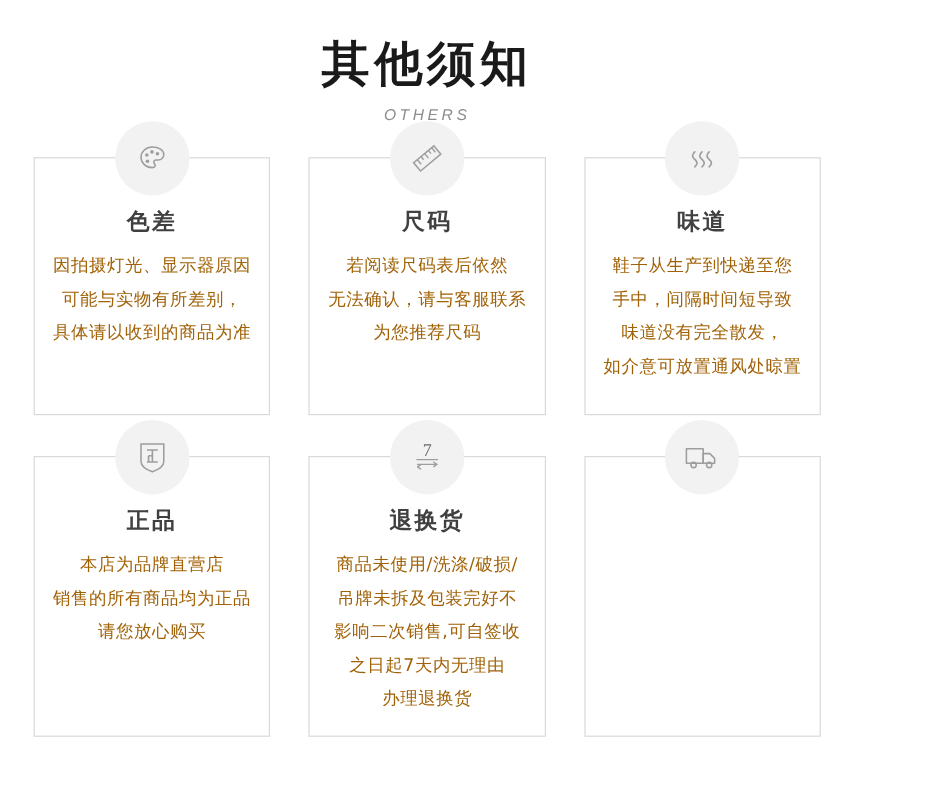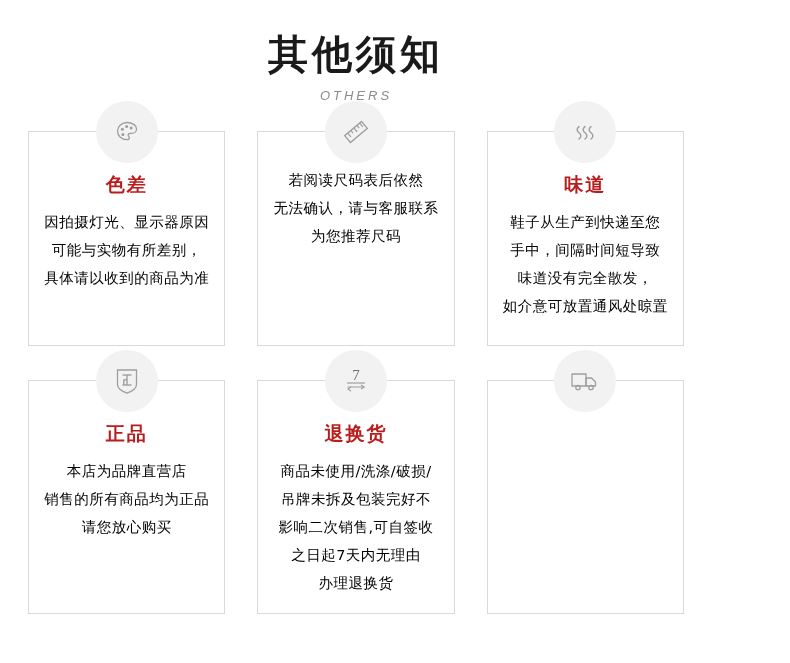--- a/index.html
+++ b/index.html
@@ -71,29 +71,29 @@
     display: flex;
     align-items: center;
     justify-content: center;
   }
   .icon-badge svg {
     display: block;
   }
   .card-title {
     font-size: 19px;
     font-weight: bold;
-    color: #b91c1c;
+    color: #404040;
     letter-spacing: 2px;
     margin-top: 6px;
     margin-bottom: 10px;
     font-family: "DejaVu Sans", "Liberation Sans", sans-serif;
   }
   .card-desc {
     font-size: 14.5px;
-    color: #000000;
+    color: #a16207;
     line-height: 28px;
     letter-spacing: 0.5px;
     font-family: "DejaVu Sans", "Liberation Sans", sans-serif;
     white-space: pre-line;
   }
 </style>
 </head>
 <body>
 
 <div class="page">
@@ -127,20 +127,21 @@
           <g transform="rotate(-40 17 17)">
             <rect x="6" y="12.5" width="22" height="9" fill="none" stroke="#9e9e9e" stroke-width="1.3"></rect>
             <line x1="10" y1="12.5" x2="10" y2="17.5" stroke="#9e9e9e" stroke-width="1.2"></line>
             <line x1="14" y1="12.5" x2="14" y2="16" stroke="#9e9e9e" stroke-width="1.2"></line>
             <line x1="18" y1="12.5" x2="18" y2="17.5" stroke="#9e9e9e" stroke-width="1.2"></line>
             <line x1="22" y1="12.5" x2="22" y2="16" stroke="#9e9e9e" stroke-width="1.2"></line>
             <line x1="25.5" y1="12.5" x2="25.5" y2="17.5" stroke="#9e9e9e" stroke-width="1.2"></line>
           </g>
         </svg>
       </div>
+      <div class="card-title">尺码</div>
       <div class="card-desc">若阅读尺码表后依然
 无法确认，请与客服联系
 为您推荐尺码</div>
     </div>
 
     <div class="card tall">
       <div class="icon-badge">
         <svg width="28" height="30" viewBox="0 0 28 30">
           <g fill="none" stroke="#9e9e9e" stroke-width="1.4" stroke-linecap="round">
             <path d="M8 22c2.5-2.2 2.5-4 0-6.2s-2.5-4 0-6.2"></path>

